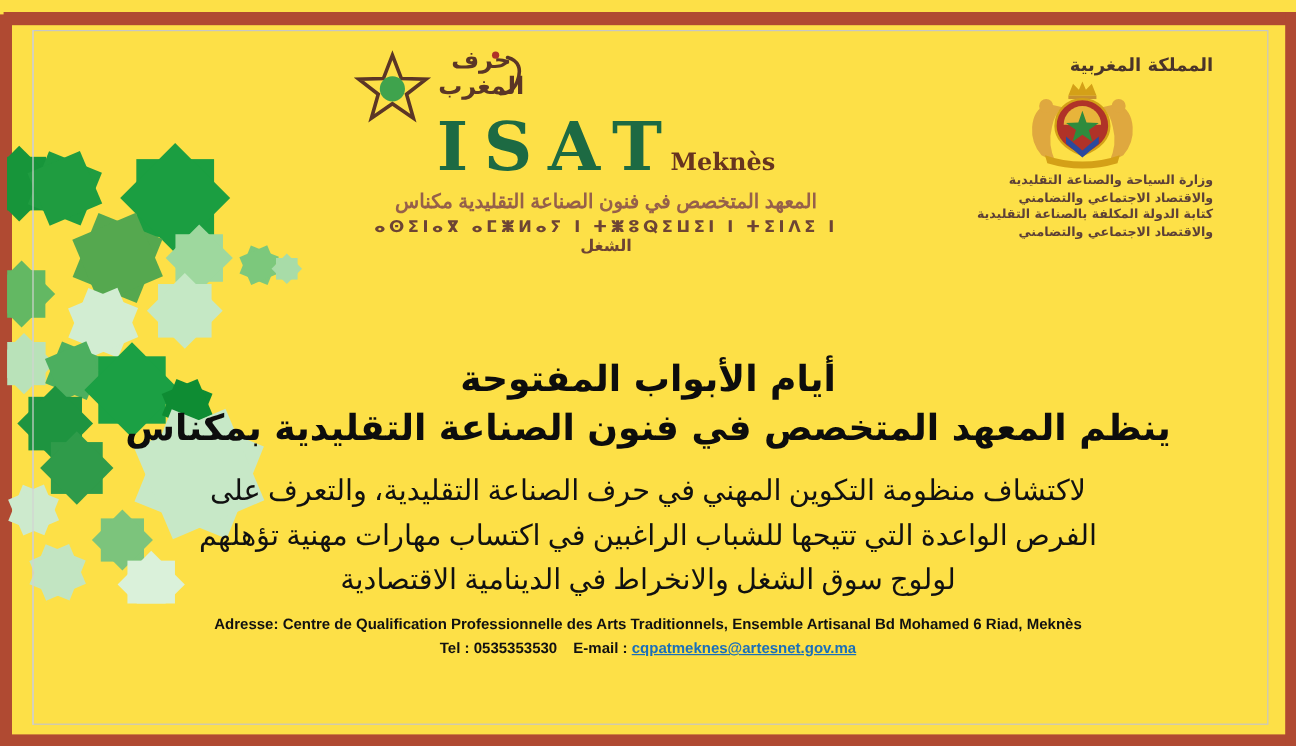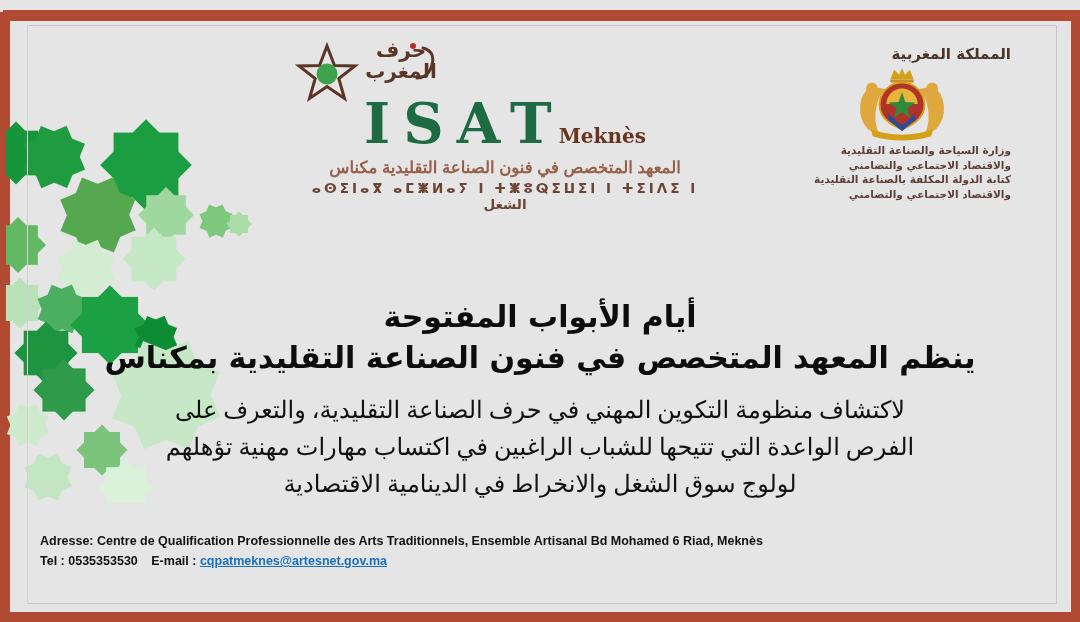--- a/index.html
+++ b/index.html
@@ -1,18 +1,18 @@
 <!DOCTYPE html>
 <html lang="fr"><head>
 <meta charset="utf-8">
 <style>
   * { margin:0; padding:0; box-sizing:border-box; }
   html,body { background:#fff; }
   .slide{
-    position:relative; width:1080px; height:622px; background:#e5e5e5;
+    position:relative; width:1080px; height:622px; background:#fde047;
     overflow:hidden; font-family:"Liberation Sans", sans-serif;
   }
   
   .bar{ position:absolute; background:#b04a32; }
   .bar-top{ left:3px; top:10px; right:0; height:11px; }
   .bar-bottom{ left:0; bottom:0; right:0; height:10px; }
   .bar-left{ left:0; top:12px; width:10px; bottom:0; }
   .bar-right{ right:0; top:10px; width:9px; bottom:0; }
   
   .inner-frame{
@@ -66,21 +66,21 @@
   .announce{ position:absolute; left:80px; right:80px; top:296px; text-align:center; z-index:3; }
   .announce-title{
     direction:rtl; font-family:"DejaVu Sans", sans-serif; font-weight:bold;
     color:#0d0d0d; font-size:30px; line-height:41px;
   }
   .announce-body{
     margin-top:14px; direction:rtl; font-family:Liberation Serif, serif;
     color:#111; font-size:24px; line-height:37px; font-weight:normal;
   }
   
-  .footer{ position:absolute; left:40px; right:40px; top:531px; text-align:left; z-index:3; }
+  .footer{ position:absolute; left:40px; right:40px; top:510px; text-align:center; z-index:3; }
   .footer-line{
     font-family:"Liberation Sans", sans-serif; font-weight:bold;
     font-size:12.5px; color:#111; line-height:20px;
   }
   .email-link{ color:#1a6fba; text-decoration:underline; cursor:pointer; }
 </style>
 </head>
 <body>
 
 <div class="slide">

